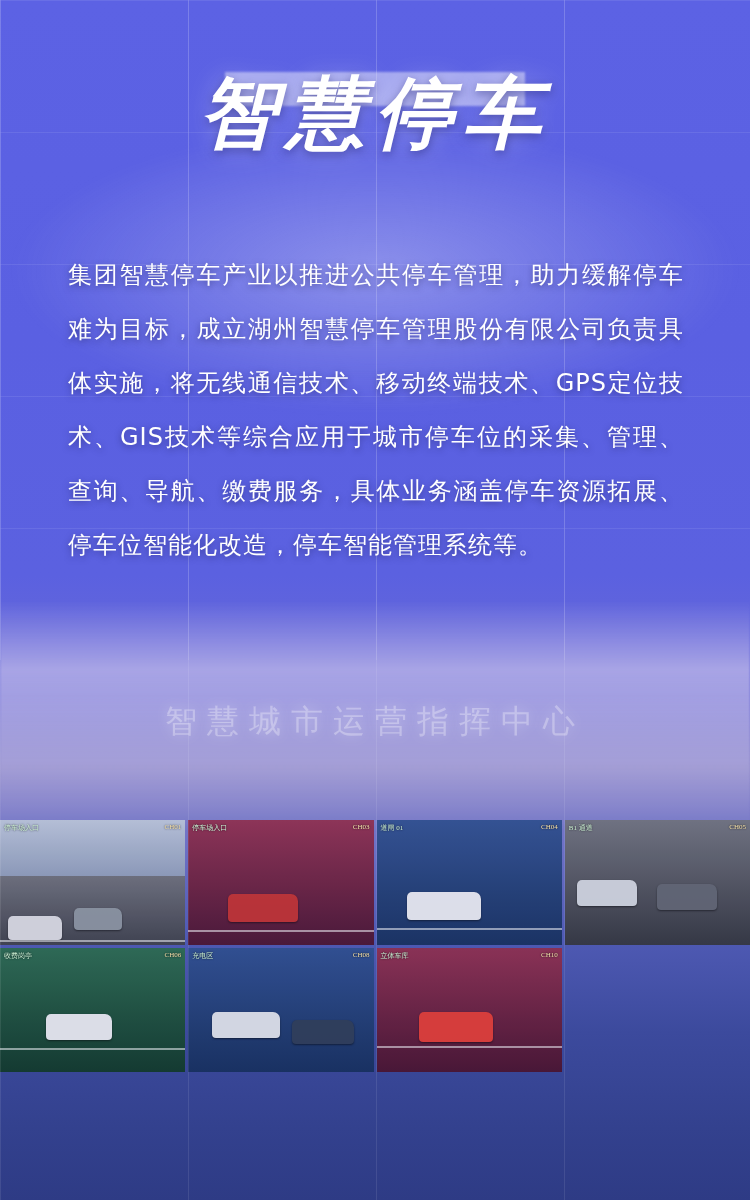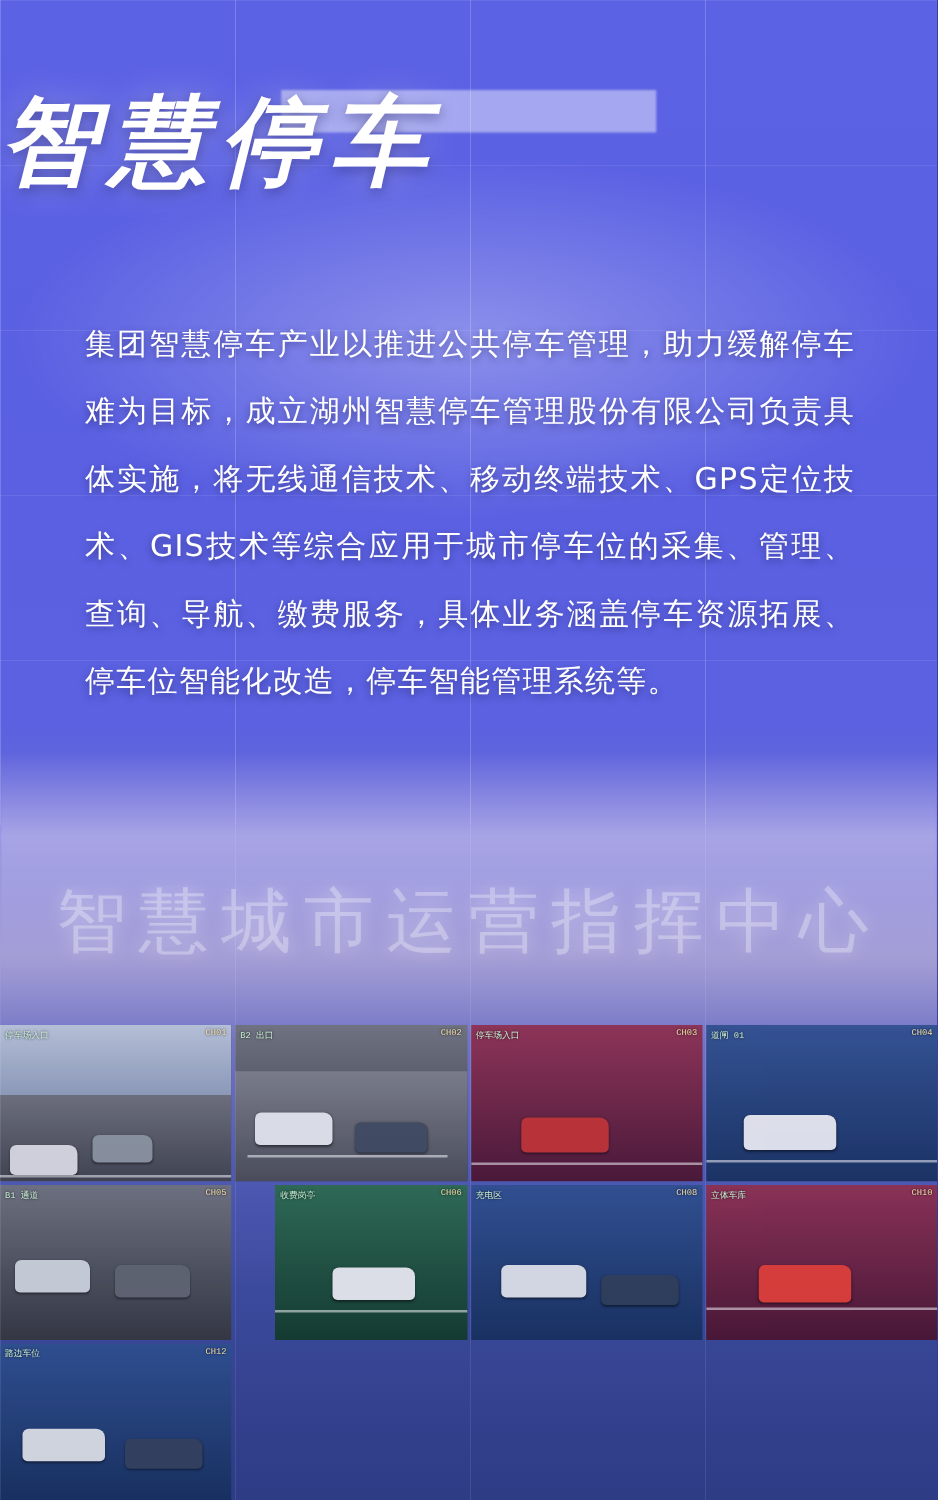--- a/index.html
+++ b/index.html
@@ -65,21 +65,21 @@
     top: 600px;
     height: 230px;
     background: linear-gradient(180deg, rgba(215,210,240,0) 0%, rgba(222,214,242,.55) 30%, rgba(196,192,232,.45) 70%, rgba(120,126,200,.15) 100%);
     filter: blur(1px);
   }
   .ghost-text {
     position: absolute;
     left: 0; right: 0;
     top: 700px;
     text-align: center;
-    font-size: 56px;
+    font-size: 32px;
     letter-spacing: 10px;
     color: rgba(255,255,255,.30);
     text-shadow: 0 0 14px rgba(255,255,255,.35);
     font-family: Liberation Mono, monospace;
     white-space: nowrap;
     pointer-events: none;
   }
 
   
   .mosaic {
@@ -106,38 +106,38 @@
   .tile .ground {
     position: absolute; left:0; right:0; bottom:0; height:55%;
     background: linear-gradient(180deg, #6d6f78, #3f414a);
   }
   .tile .lot { background: linear-gradient(180deg,#7b7d86,#4a4c55); }
   .tile .stamp {
     position: absolute;
     left: 4px; top: 3px;
     font-size: 7px;
     color: #d8ffd8;
-    font-family: Liberation Mono, monospace;
+    font-family: Liberation Serif, serif;
     text-shadow: 0 0 2px #000;
     white-space: nowrap;
   }
   .tile .stamp.r { left: auto; right: 4px; color: #ffe9a8; padding-left: 35px; }
   .car {
     position: absolute;
     border-radius: 5px 7px 4px 4px;
     box-shadow: 0 1px 2px rgba(0,0,0,.5);
   }
   .line {
     position: absolute;
     background: rgba(255,255,255,.55);
     height: 2px;
   }
   .tint-blue { background: linear-gradient(180deg,#2f4f8f,#17305e); }
   .tint-red  { background: linear-gradient(180deg,#8f2f4f,#4a1430); }
-  .tint-grn  { background: linear-gradient(180deg,#2c6b4f,#123a2a); margin-left: 32px; }
+  .tint-grn  { background: linear-gradient(180deg,#2c6b4f,#123a2a); }
   .tint-gry  { background: linear-gradient(180deg,#6f727c,#34363d); }
 
   
   .seams {
     position: absolute;
     inset: 0;
     pointer-events: none;
     background-image: linear-gradient(to right, rgba(255,255,255,.18) 1px, transparent 1px);
     background-size: 188px 100%;
     opacity: .5;
@@ -145,21 +145,21 @@
 
   
   .content {
     position: absolute;
     inset: 0;
   }
   .title-wrap {
     position: absolute;
     top: 62px;
     left: 0; right: 0;
-    text-align: left;
+    text-align: center;
   }
   .title-plate {
     position: absolute;
     left: 50%;
     top: 72px;
     width: 300px;
     height: 34px;
     transform: translateX(-50%);
     background: rgba(255,255,255,.45);
     filter: blur(1px);
@@ -208,28 +208,20 @@
   <div class="mosaic">
     <div class="tile">
       <div class="sky"></div>
       <div class="ground"></div>
       <div class="car" style="left:8px;top:96px;width:54px;height:24px;background:#d9d9de;"></div>
       <div class="car" style="left:74px;top:88px;width:48px;height:22px;background:#8b939c;"></div>
       <div class="line" style="left:0;top:120px;width:100%;"></div>
       <div class="stamp">停车场入口</div>
       <div class="stamp r">CH01</div>
     </div>
-    <div class="tile tint-gry">
-      <div class="ground lot" style="height:70%"></div>
-      <div class="car" style="left:16px;top:70px;width:62px;height:26px;background:#e4e6ea;"></div>
-      <div class="car" style="left:96px;top:78px;width:58px;height:24px;background:#3f4a5c;"></div>
-      <div class="line" style="left:10px;top:104px;width:160px;"></div>
-      <div class="stamp">B2 出口</div>
-      <div class="stamp r">CH02</div>
-    </div>
     <div class="tile tint-red">
       <div class="car" style="left:40px;top:74px;width:70px;height:28px;background:#c0302f;"></div>
       <div class="line" style="left:0;top:110px;width:100%;"></div>
       <div class="stamp">停车场入口</div>
       <div class="stamp r">CH03</div>
     </div>
     <div class="tile tint-blue">
       <div class="car" style="left:30px;top:72px;width:74px;height:28px;background:#e8e9ee;"></div>
       <div class="line" style="left:0;top:108px;width:100%;"></div>
       <div class="stamp">道闸 01</div>
@@ -254,26 +246,20 @@
       <div class="stamp">充电区</div>
       <div class="stamp r">CH08</div>
     </div>
 
     <div class="tile tint-red">
       <div class="car" style="left:42px;top:64px;width:74px;height:30px;background:#e23c34;"></div>
       <div class="line" style="left:0;top:98px;width:100%;"></div>
       <div class="stamp">立体车库</div>
       <div class="stamp r">CH10</div>
     </div>
-    <div class="tile tint-blue">
-      <div class="car" style="left:18px;top:68px;width:66px;height:26px;background:#dde0e6;"></div>
-      <div class="car" style="left:100px;top:76px;width:62px;height:24px;background:#33405b;"></div>
-      <div class="stamp">路边车位</div>
-      <div class="stamp r">CH12</div>
-    </div>
   </div>
 
   <div class="seams"></div>
 
   <div class="content">
     <div class="title-plate"></div>
     <div class="title-wrap">
       <div class="title">智慧停车</div>
     </div>
 

